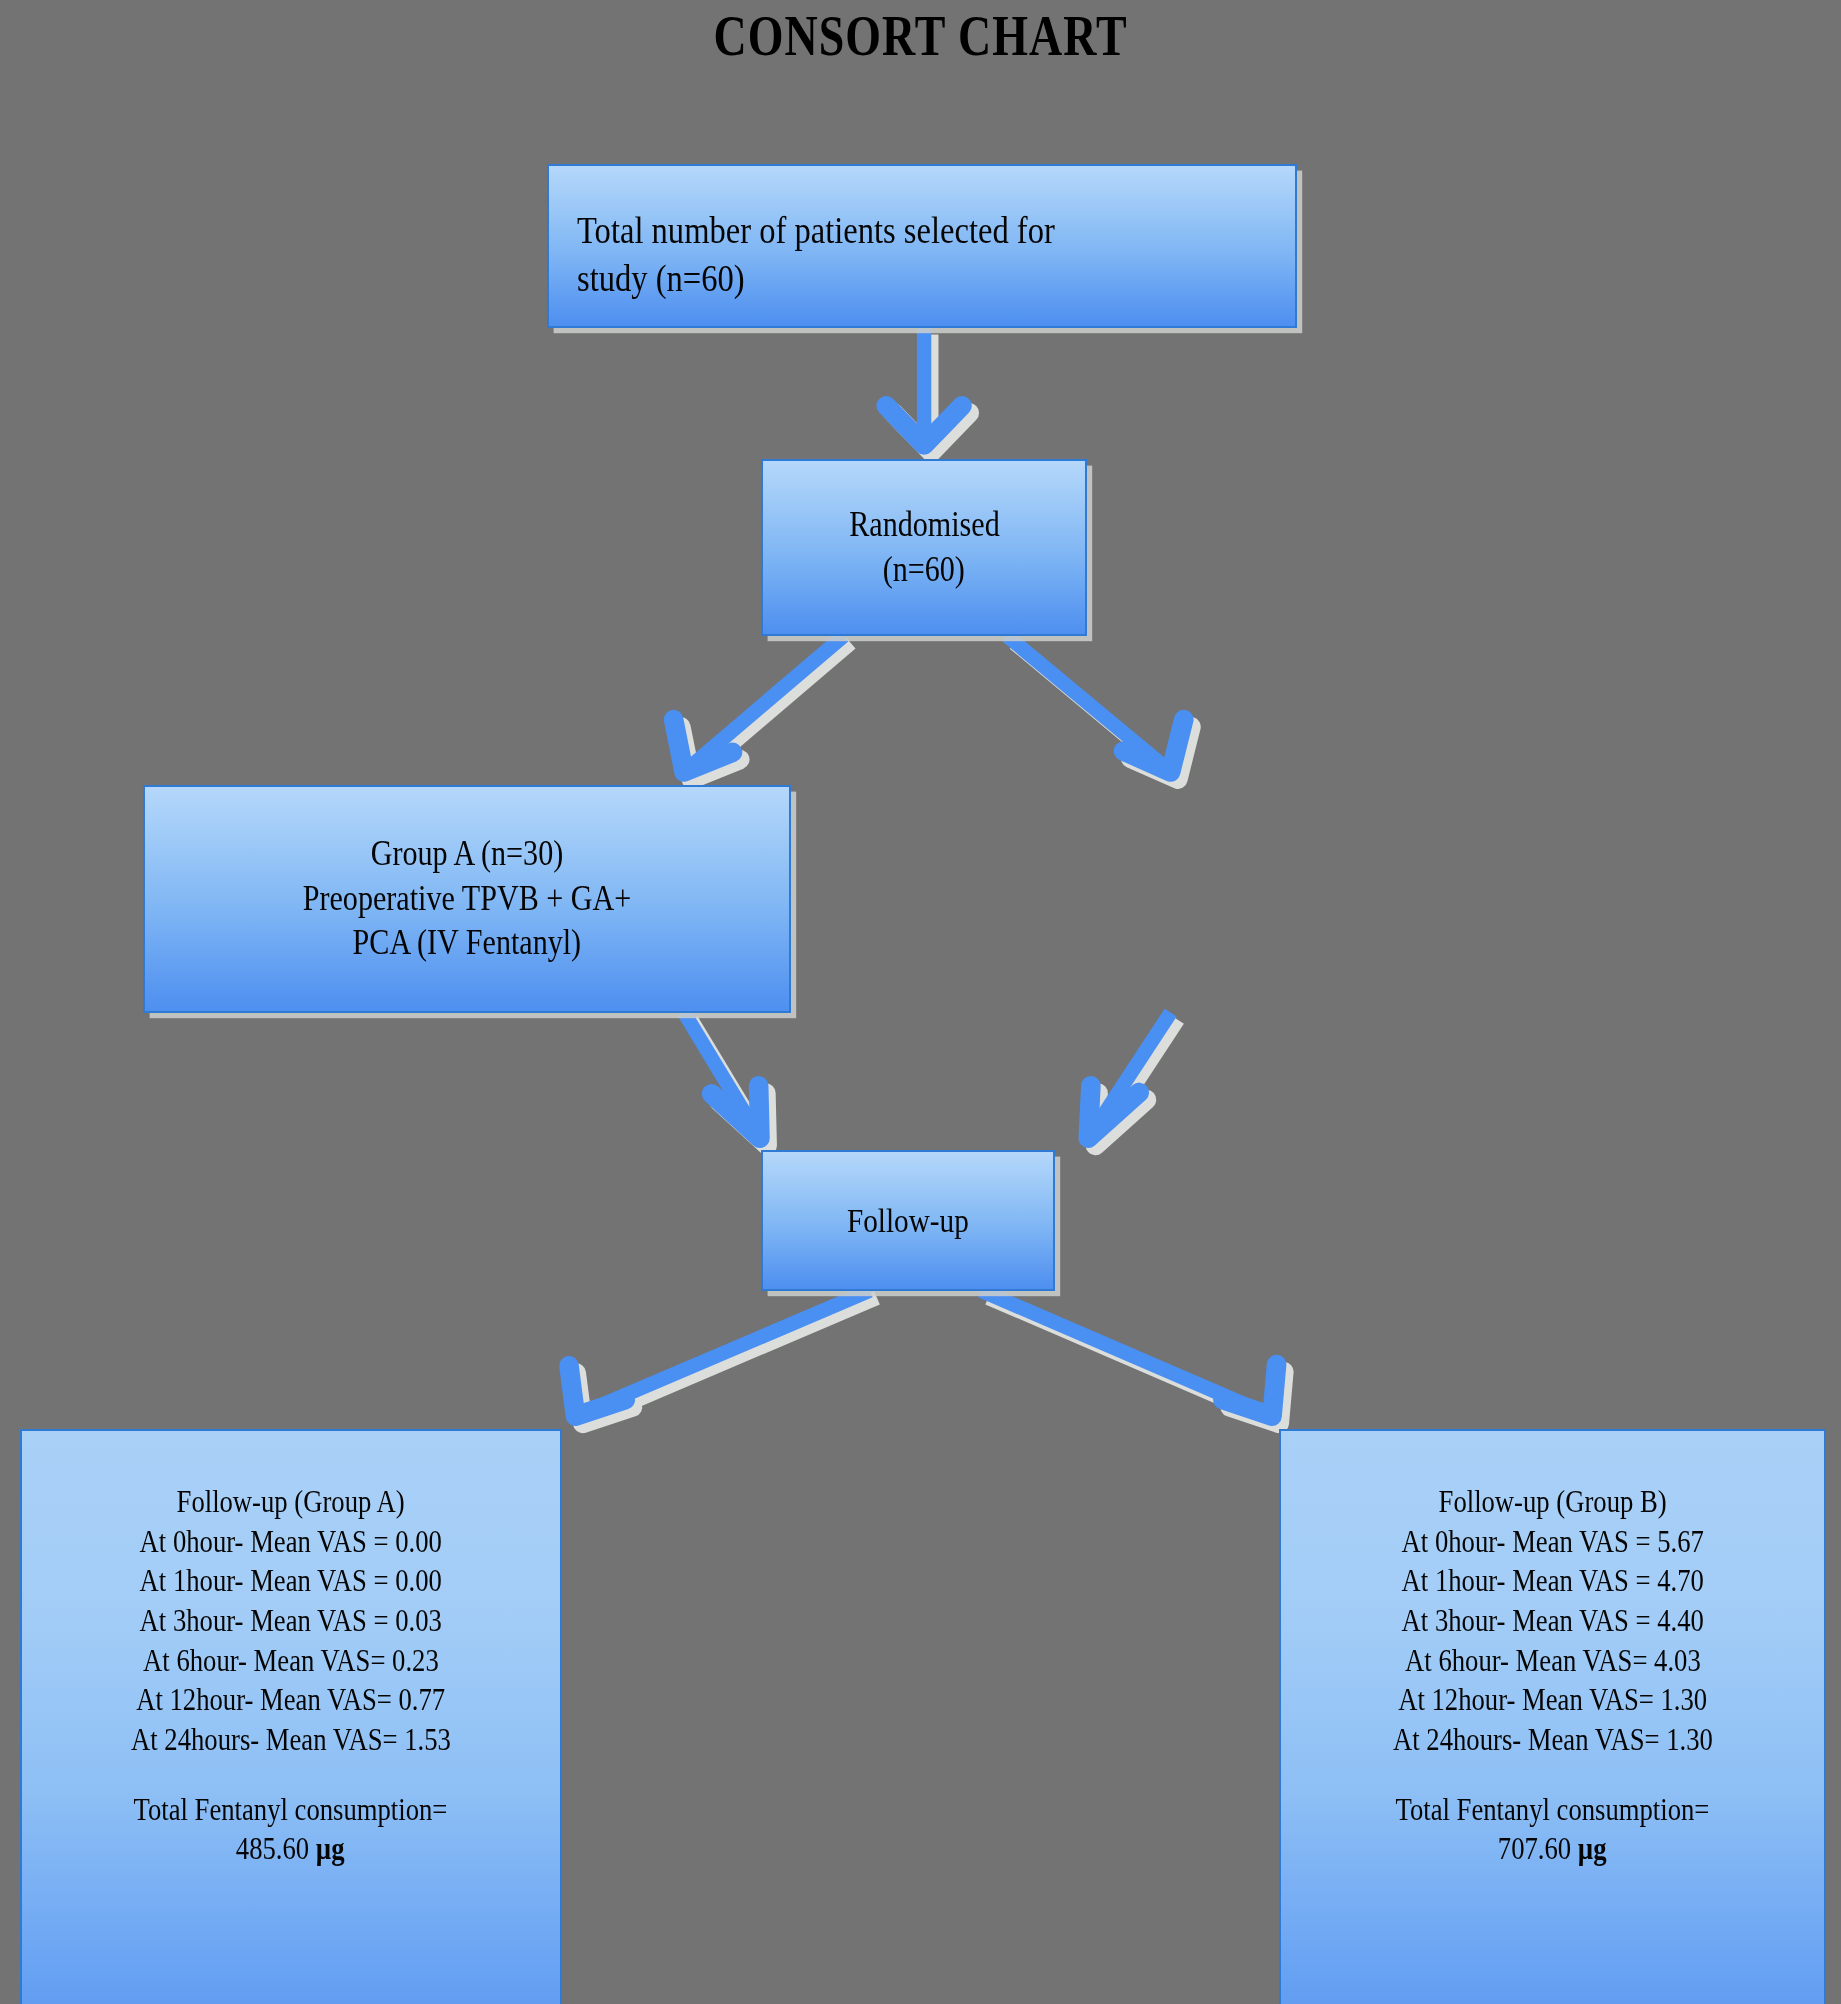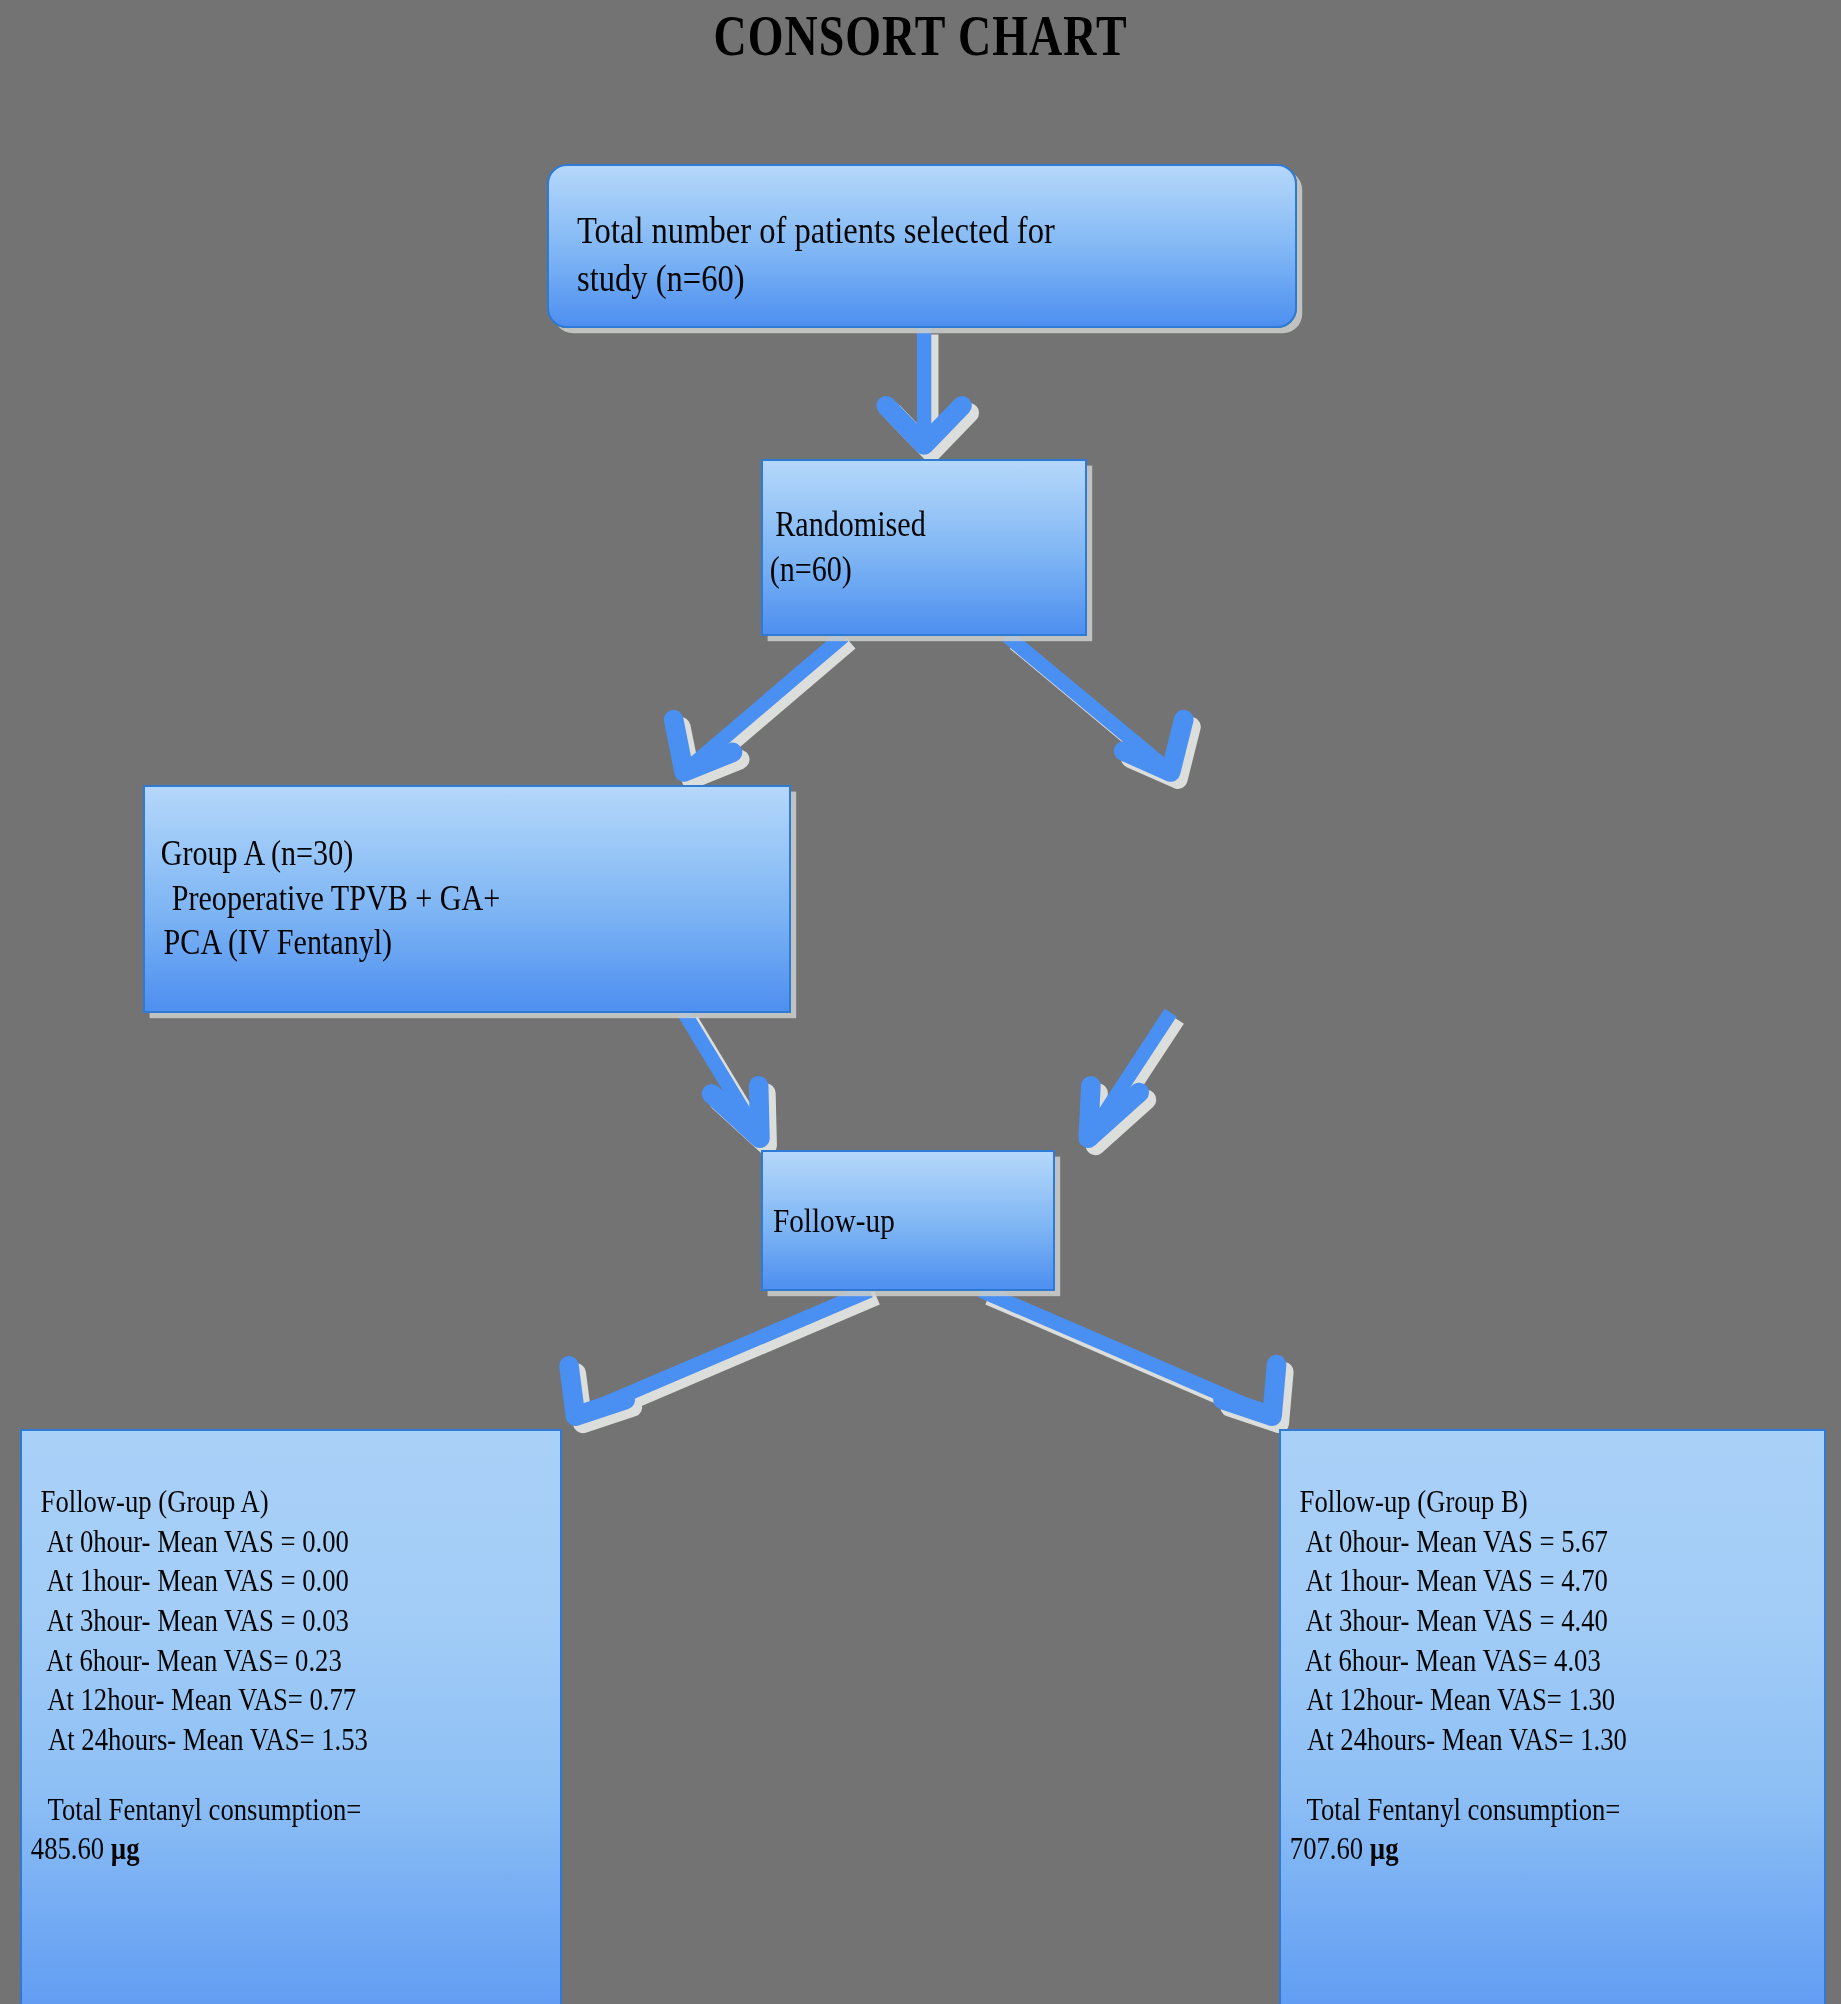--- a/index.html
+++ b/index.html
@@ -40,21 +40,21 @@
     position: absolute;
     box-sizing: border-box;
     border: 2px solid #2e7ad4;
     background: linear-gradient(180deg, #b5d7fa 0%, #a3cdf8 18%, #7eb5f4 55%, #4e8ff0 100%);
     box-shadow: 5.9px 5.9px 0 -0.7px rgba(205,208,205,0.85);
     color: #050505;
     text-align: center;
     display: flex;
     flex-direction: column;
     justify-content: center;
-    align-items: flex-start;
+    align-items: center;
     line-height: 1.28;
   }
   .node .line {
     display: block;
     white-space: nowrap;
     transform: scaleX(0.86);
   }
   .node.left-align {
     align-items: flex-start;
     text-align: left;
@@ -65,21 +65,20 @@
     background: linear-gradient(180deg, #a9d0f7 0%, #a3cdf7 30%, #8dbff5 62%, #5f9bf2 100%);
     border: 2px solid #2e7ad4;
     box-shadow: none;
   }
 
   
   #node-total {
     left: 547px;  top: 164px;  width: 750px; height: 164px;
     padding: 17px 0 0 27.5px;
     font-size: 37px;
-    border-radius: 20px;
   }
   #node-total .line { transform: scaleX(0.88); transform-origin: left center; }
 
   #node-randomised {
     left: 761px; top: 459px;  width: 326px;  height: 177px;
     font-size: 35px;
   }
 
   #node-group-a {
     left: 143px;  top: 785px; width: 648px;  height: 228px;

